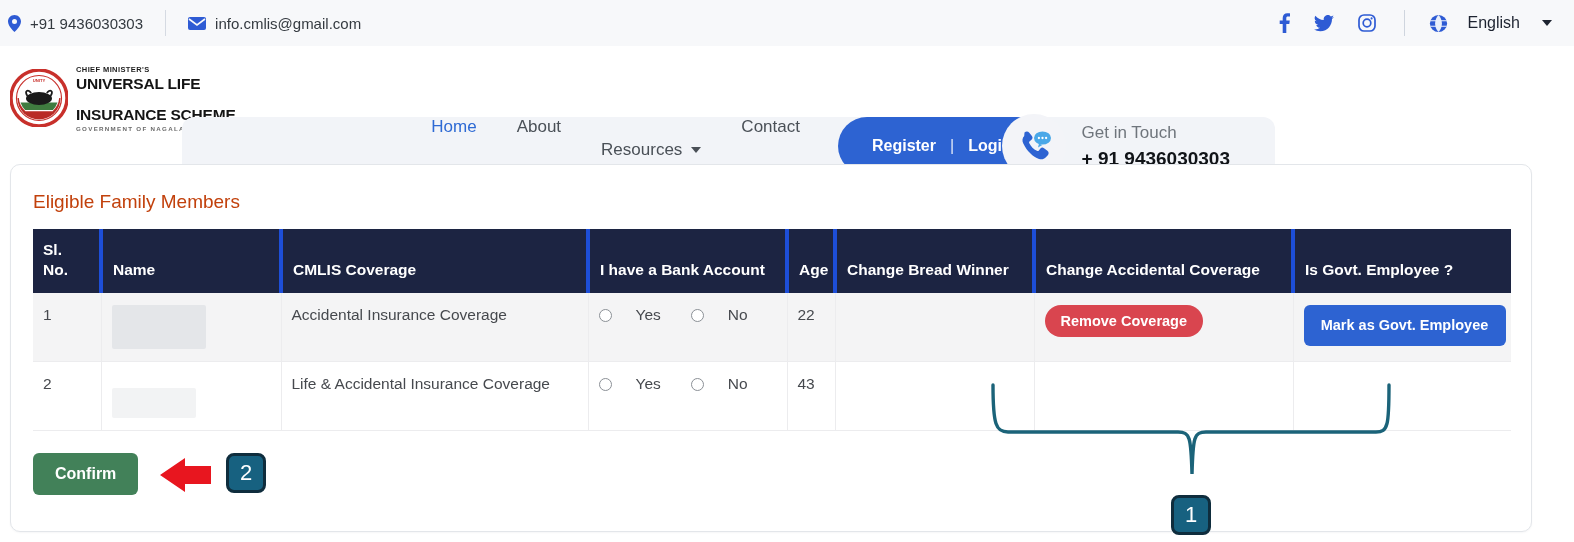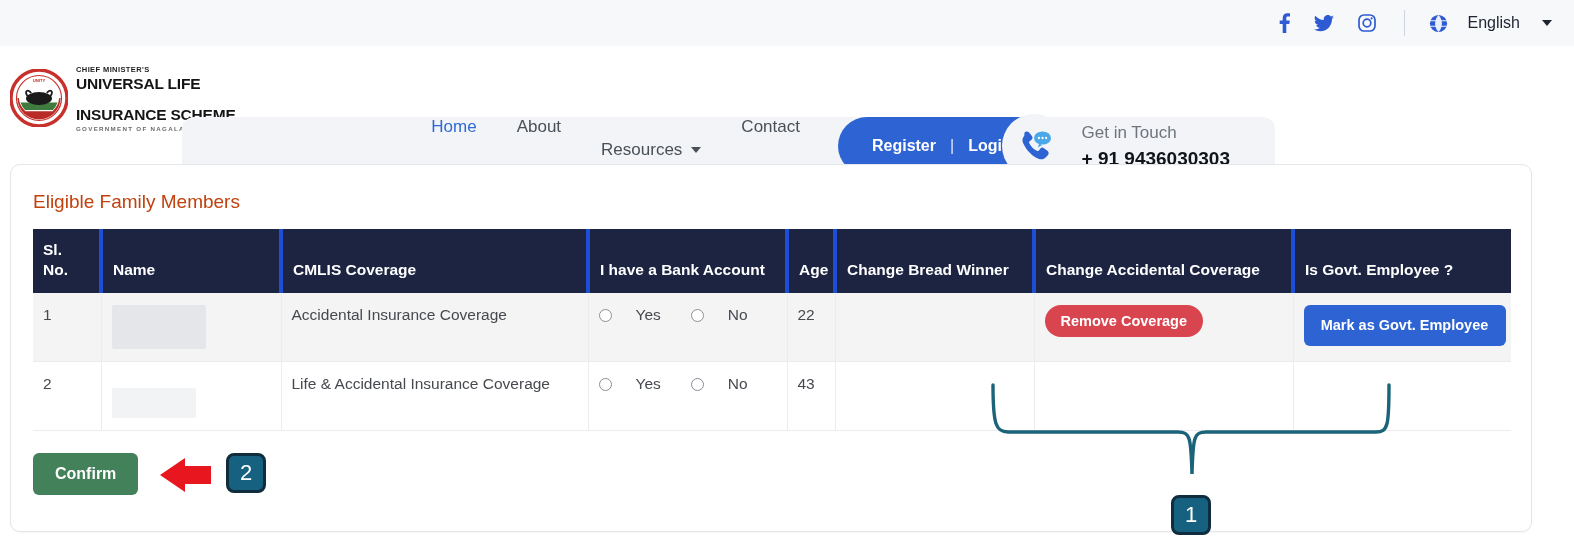--- a/index.html
+++ b/index.html
@@ -132,20 +132,40 @@
   .badge-2 { position: absolute; left: 215px; top: 288px; }
 
   
   .overlay { position: absolute; left: 0; top: 0; width: 1574px; height: 542px; pointer-events: none; }
   .badge-1 { position: absolute; left: 1171px; top: 495px; pointer-events: auto; }
 </style>
 </head>
 <body>
 
 <div class="topbar">
+  <div class="tb-left">
+    <div class="tb-item">
+      <span class="tb-ico">
+        <svg width="13" height="17" viewBox="0 0 13 17">
+            <path fill="#2e5bd4" d="M6.5 0C2.9 0 0 2.9 0 6.5 0 11.4 6.5 17 6.5 17S13 11.4 13 6.5C13 2.9 10.1 0 6.5 0zm0 9a2.5 2.5 0 110-5 2.5 2.5 0 010 5z"></path>
+          </svg>
+      </span>
+      <span>+91 9436030303</span>
+    </div>
+    <div class="tb-divider"></div>
+    <div class="tb-item">
+      <span class="tb-ico">
+        <svg width="18" height="13" viewBox="0 0 18 13">
+            <rect x="0" y="0" width="18" height="13" rx="2" fill="#2e5bd4"></rect>
+            <path d="M1 2l8 6 8-6" stroke="#f7f8fa" stroke-width="1.6" fill="none"></path>
+          </svg>
+      </span>
+      <span>info.cmlis@gmail.com</span>
+    </div>
+  </div>
 
   <div class="tb-right">
     <div class="social">
       <span>
         <svg width="11" height="20" viewBox="0 0 11 20">
             <path fill="#2e5bd4" d="M7.3 20v-9h3l.45-3.5H7.3V5.26c0-1.01.28-1.7 1.73-1.7H11V.43C10.68.39 9.57.3 8.27.3 5.56.3 3.7 1.95 3.7 4.98V7.5H.7V11h3v9z"></path>
           </svg>
       </span>
       <span>
         <svg width="20" height="17" viewBox="0 0 20 17">

